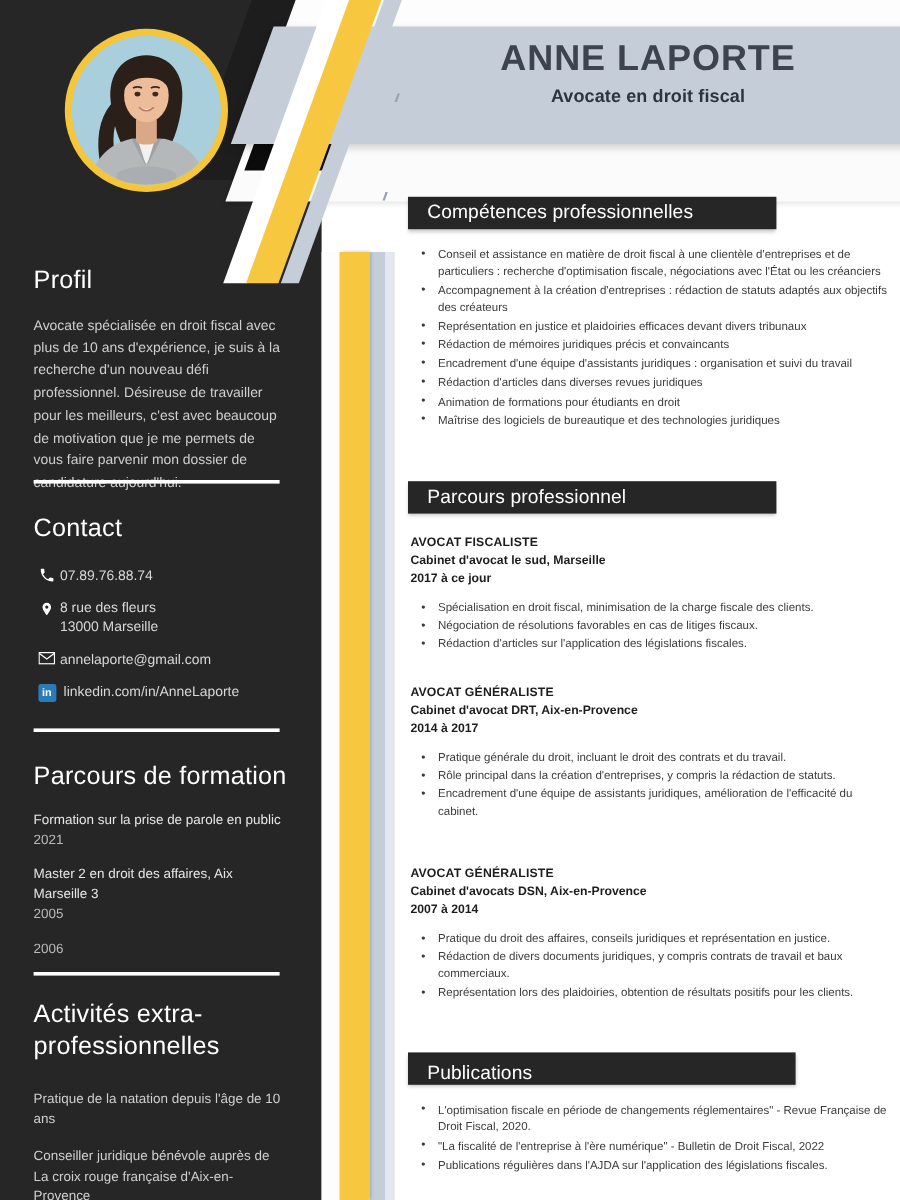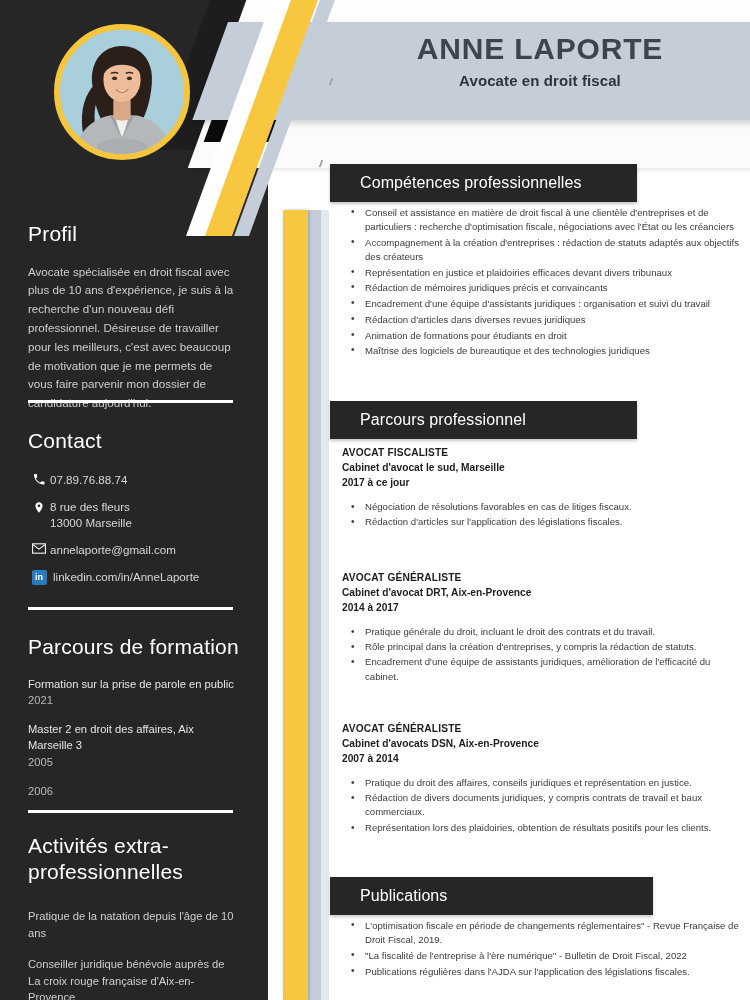--- a/index.html
+++ b/index.html
@@ -142,22 +142,22 @@
 
   
   .edu-item { margin-bottom:13px; }
   .edu-title { color:#e6e6e6; font-size:11.2px; line-height:1.45; }
   .edu-year { color:#b9b9b9; font-size:11.2px; line-height:1.45; }
   .act-item { color:#cfcfcf; font-size:11.2px; line-height:1.5; margin-bottom:14px; }
 
   
   .main { position:absolute; left:329px; top:0; width:421px; height:1000px; z-index:14; }
   .sec-bar {
-    position:absolute; left:1px; height:38px; background:#262626;
-    display:flex; align-items:center; padding-left:30px;
+    position:absolute; left:11px; height:27px; background:#262626;
+    display:flex; align-items:center; padding-left:16px;
     box-shadow:0 2px 3px rgba(0,0,0,.22);
   }
   .sec-bar span {
     color:#ffffff; font-size:16px; font-weight:400; letter-spacing:.1px;
   }
   .bul { position:absolute; left:20px; width:398px; }
   .bul li {
     list-style:none; position:relative; padding-left:16px;
     color:#3c3c3c; font-size:9.6px; line-height:1.48; margin-bottom:1.5px;
   }
@@ -376,20 +376,21 @@
 
     <div class="sec-bar" style="top:401px; width:307px;">
       <span>Parcours professionnel</span>
     </div>
 
     <div class="job" style="top:446px;">
       <div class="job-role">AVOCAT FISCALISTE</div>
       <div class="job-org">Cabinet d'avocat le sud, Marseille</div>
       <div class="job-dates">2017 à ce jour</div>
       <ul class="job-bul">
+        <li>Spécialisation en droit fiscal, minimisation de la charge fiscale des clients.</li>
         <li>Négociation de résolutions favorables en cas de litiges fiscaux.</li>
         <li>Rédaction d'articles sur l'application des législations fiscales.</li>
       </ul>
     </div>
 
     <div class="job" style="top:571px;">
       <div class="job-role">AVOCAT GÉNÉRALISTE</div>
       <div class="job-org">Cabinet d'avocat DRT, Aix-en-Provence</div>
       <div class="job-dates">2014 à 2017</div>
       <ul class="job-bul">
@@ -403,23 +404,23 @@
       <div class="job-role">AVOCAT GÉNÉRALISTE</div>
       <div class="job-org">Cabinet d'avocats DSN, Aix-en-Provence</div>
       <div class="job-dates">2007 à 2014</div>
       <ul class="job-bul">
         <li>Pratique du droit des affaires, conseils juridiques et représentation en justice.</li>
         <li>Rédaction de divers documents juridiques, y compris contrats de travail et baux commerciaux.</li>
         <li>Représentation lors des plaidoiries, obtention de résultats positifs pour les clients.</li>
       </ul>
     </div>
 
-    <div class="sec-bar" style="top:877px; width:323px;">
+    <div class="sec-bar" style="top:877px; width:323px;align-items:flex-end;">
       <span>Publications</span>
     </div>
     <ul class="bul" style="top:919px;">
-      <li>L'optimisation fiscale en période de changements réglementaires" - Revue Française de Droit Fiscal, 2019.</li>
+      <li>L'optimisation fiscale en période de changements réglementaires" - Revue Française de Droit Fiscal, 2020.</li>
       <li>"La fiscalité de l'entreprise à l'ère numérique" - Bulletin de Droit Fiscal, 2022</li>
       <li>Publications régulières dans l'AJDA sur l'application des législations fiscales.</li>
     </ul>
 
   </div>
 </div>
 
 </body></html>

